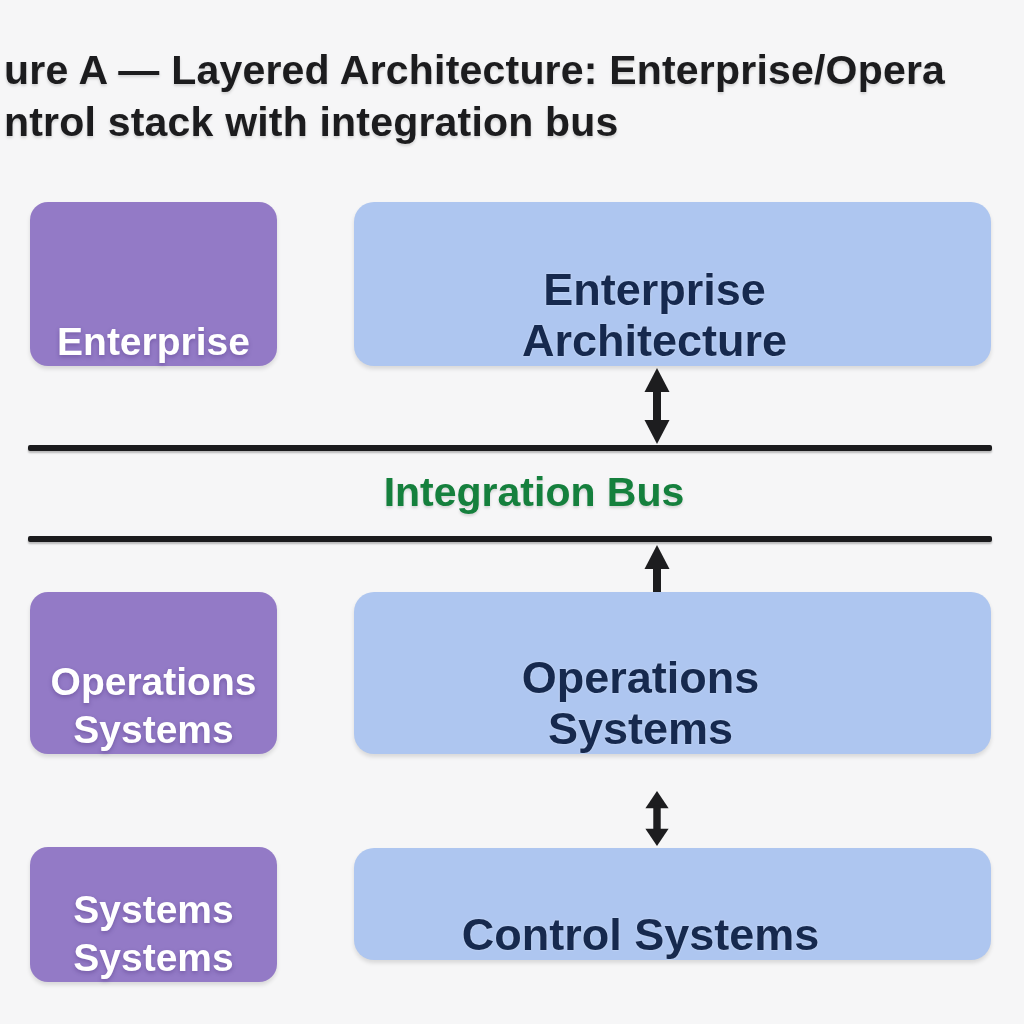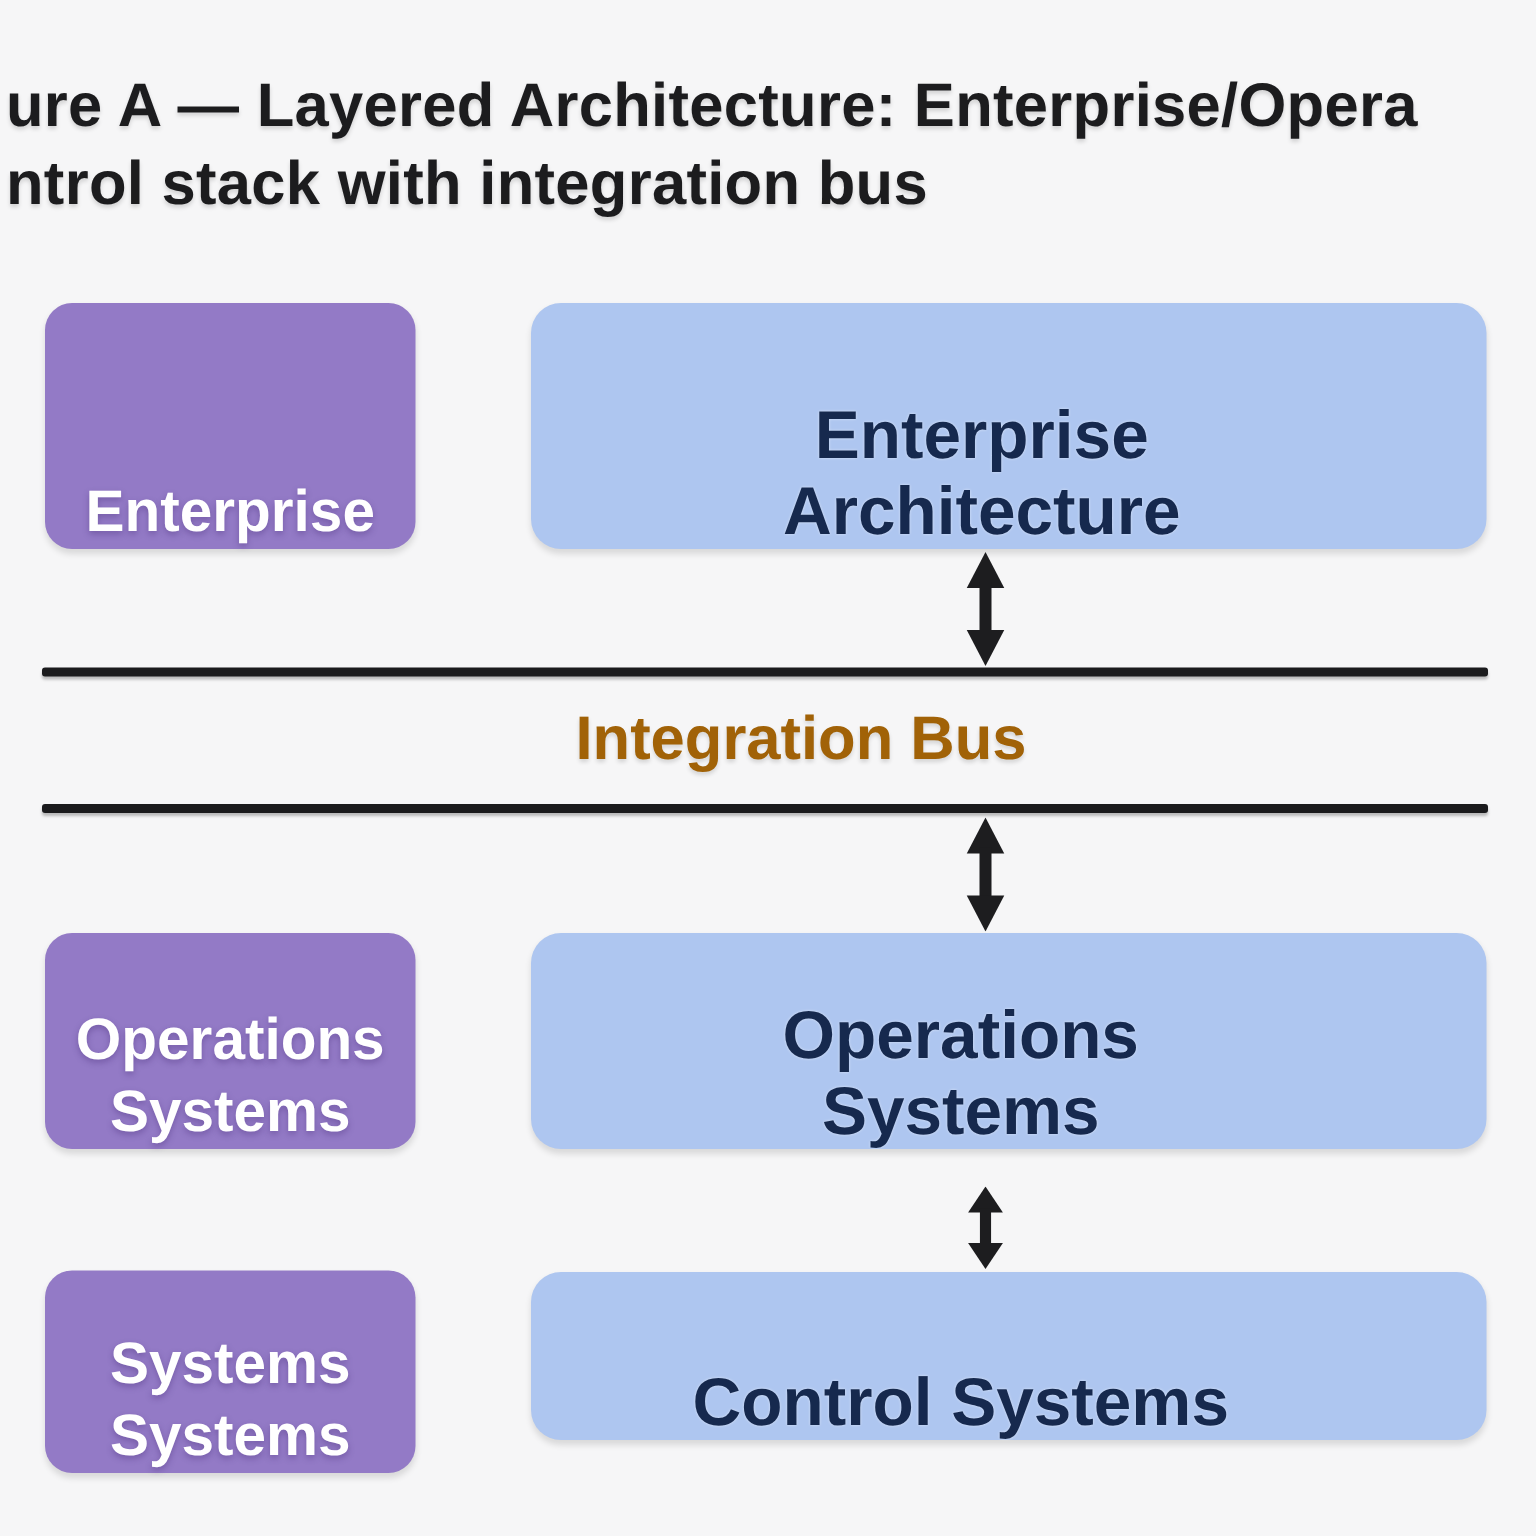--- a/index.html
+++ b/index.html
@@ -48,41 +48,41 @@
     left:354px;width:637px;
     background:#AEC6F0;
     border-radius:20px;
     color:#16294E;
     font-size:45px;font-weight:700;line-height:51px;
     text-shadow:0 0 2px rgba(255,255,255,0.55);
   }
   .shift-s{padding-right:36px;}
   .shift-m{padding-right:64px;}
   .row1{top:202px;height:164px;}
-  .row2{top:622px;height:144px;}
+  .row2{top:592px;height:162px;}
   .row3-l{top:847px;height:135px;}
   .row3-r{top:848px;height:112px;}
   .node span{display:block;}
   
   .bus-line{
     position:absolute;
     left:28px;width:964px;height:6px;
     background:#1B1B1D;
     border-radius:2px;
     box-shadow:0 2px 2px rgba(0,0,0,0.25);
   }
   .bus-line.top{top:445px;}
   .bus-line.bottom{top:536px;}
   .bus-label{
     position:absolute;
     left:28px;top:469px;width:964px;
     text-align:center;
     transform:translateX(24px);
     font-size:41px;font-weight:700;
-    color:#a16207;
+    color:#15803d;
     text-shadow:0 2px 3px rgba(0,0,0,0.14);
   }
   
   .arrow{position:absolute;}
   .arrow svg{display:block;width:100%;height:100%;}
   .arrow-1{left:643px;top:368px;width:28px;height:76px;}
   .arrow-2{left:643px;top:545px;width:28px;height:76px;}
   .arrow-3{left:644px;top:791px;width:26px;height:55px;}
 </style>
 </head>

